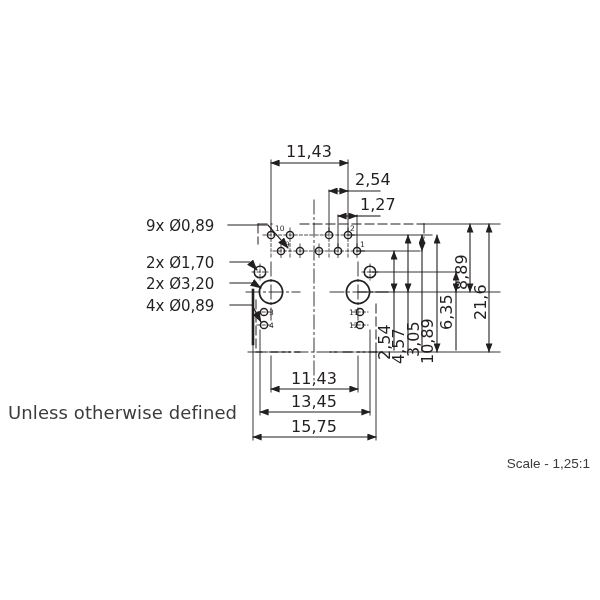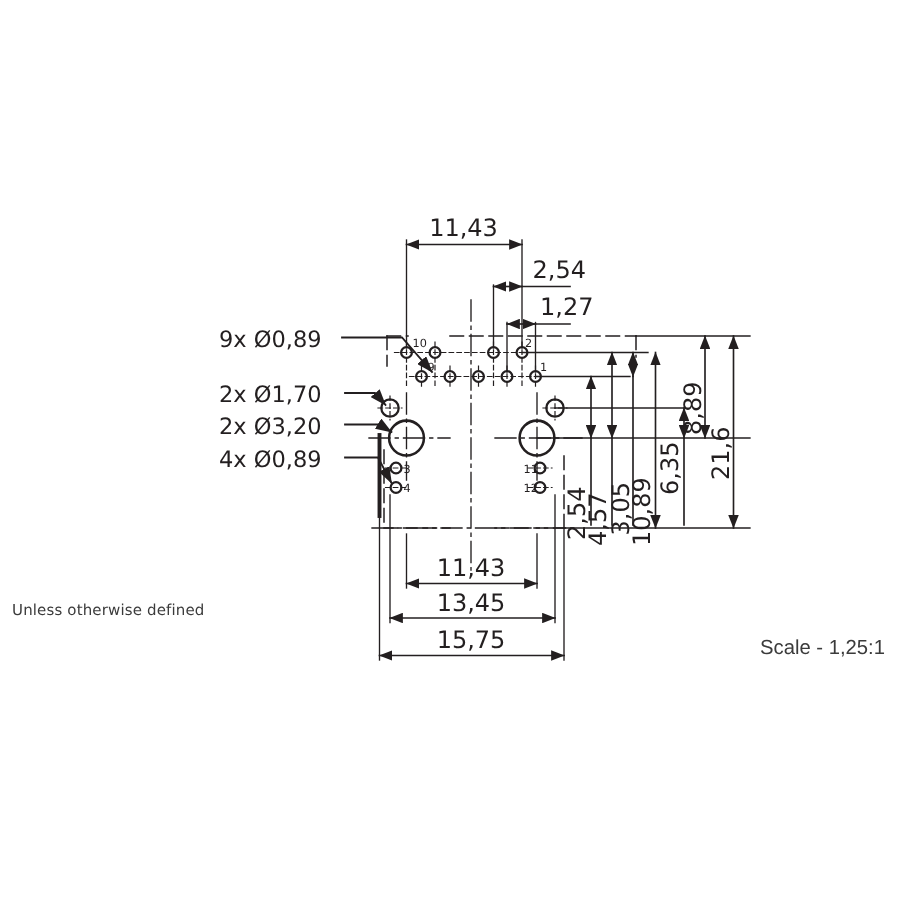--- a/index.html
+++ b/index.html
@@ -9,29 +9,29 @@
     font-family:"Liberation Sans", sans-serif;
     color:#231f20;
     overflow:hidden;
     position:relative;
   }
   #root{position:absolute;left:0;top:0;width:600px;height:600px;}
   svg{display:block;}
   .notes{
     position:absolute;
     font-family:"DejaVu Sans", sans-serif;
-    font-size:10px;
+    font-size:18px;
     color:#3b3b3b;
     letter-spacing:.1px;
     white-space:nowrap;
   }
   #note-l1{left:8px;top:402px;}
   #note-l2{left:8px;top:430px;}
   #scale-note{
-    position:absolute;right:10px;top:424px;
+    position:absolute;right:10px;top:456px;
     font-family:"Liberation Sans", sans-serif;
     font-size:13.5px;color:#3b3b3b;white-space:nowrap;
   }
 </style>
 </head>
 <body>
 
 <div id="root">
 
 <svg width="600" height="600" viewBox="0 0 600 600">

